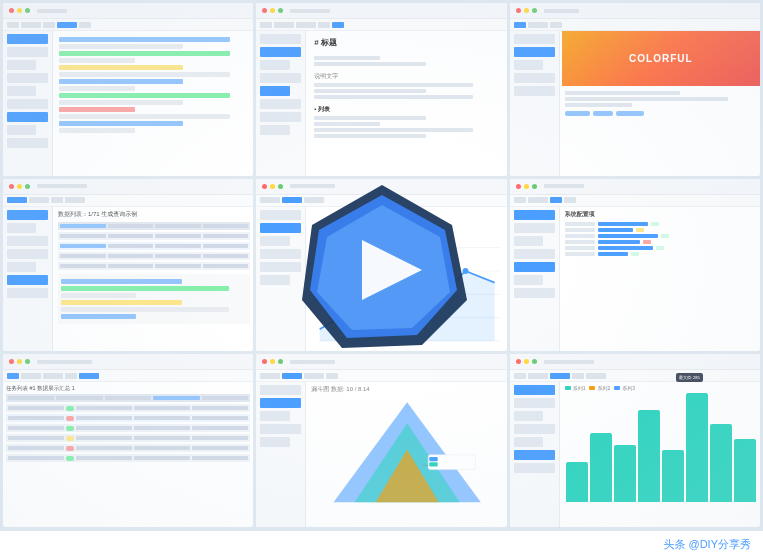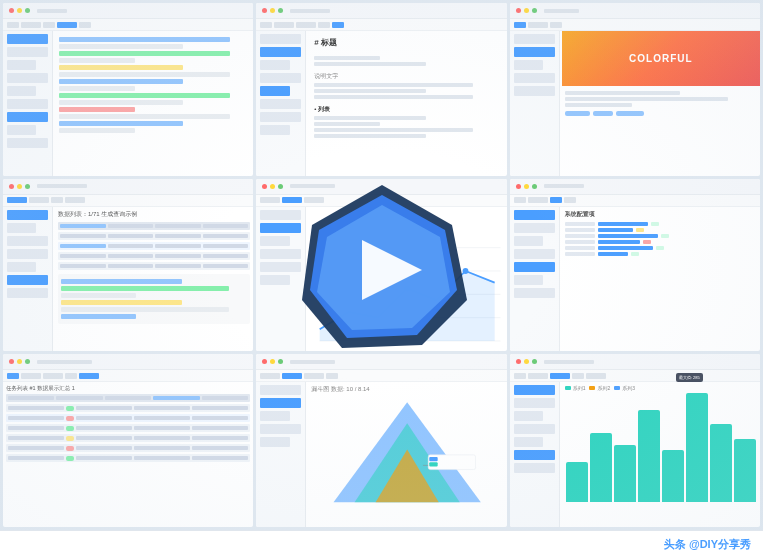--- a/index.html
+++ b/index.html
@@ -192,21 +192,21 @@
       display: flex;
       align-items: center;
       justify-content: flex-end;
       padding: 0 12px;
       gap: 6px;
     }
     .watermark {
       font-size: 11px;
       color: #666;
     }
-    .watermark span { color: #4a9eff; font-weight: bold; }
+    .watermark span { color: #4a9eff; font-weight: normal; }
 
     .row-highlight { background: #eff6ff !important; }
 
     
     .grid-overlay {
       position: absolute;
       top: 0; left: 0; right: 0;
       height: 530px;
       background: radial-gradient(ellipse at center, transparent 30%, rgba(200,215,230,0.15) 100%);
       pointer-events: none;

